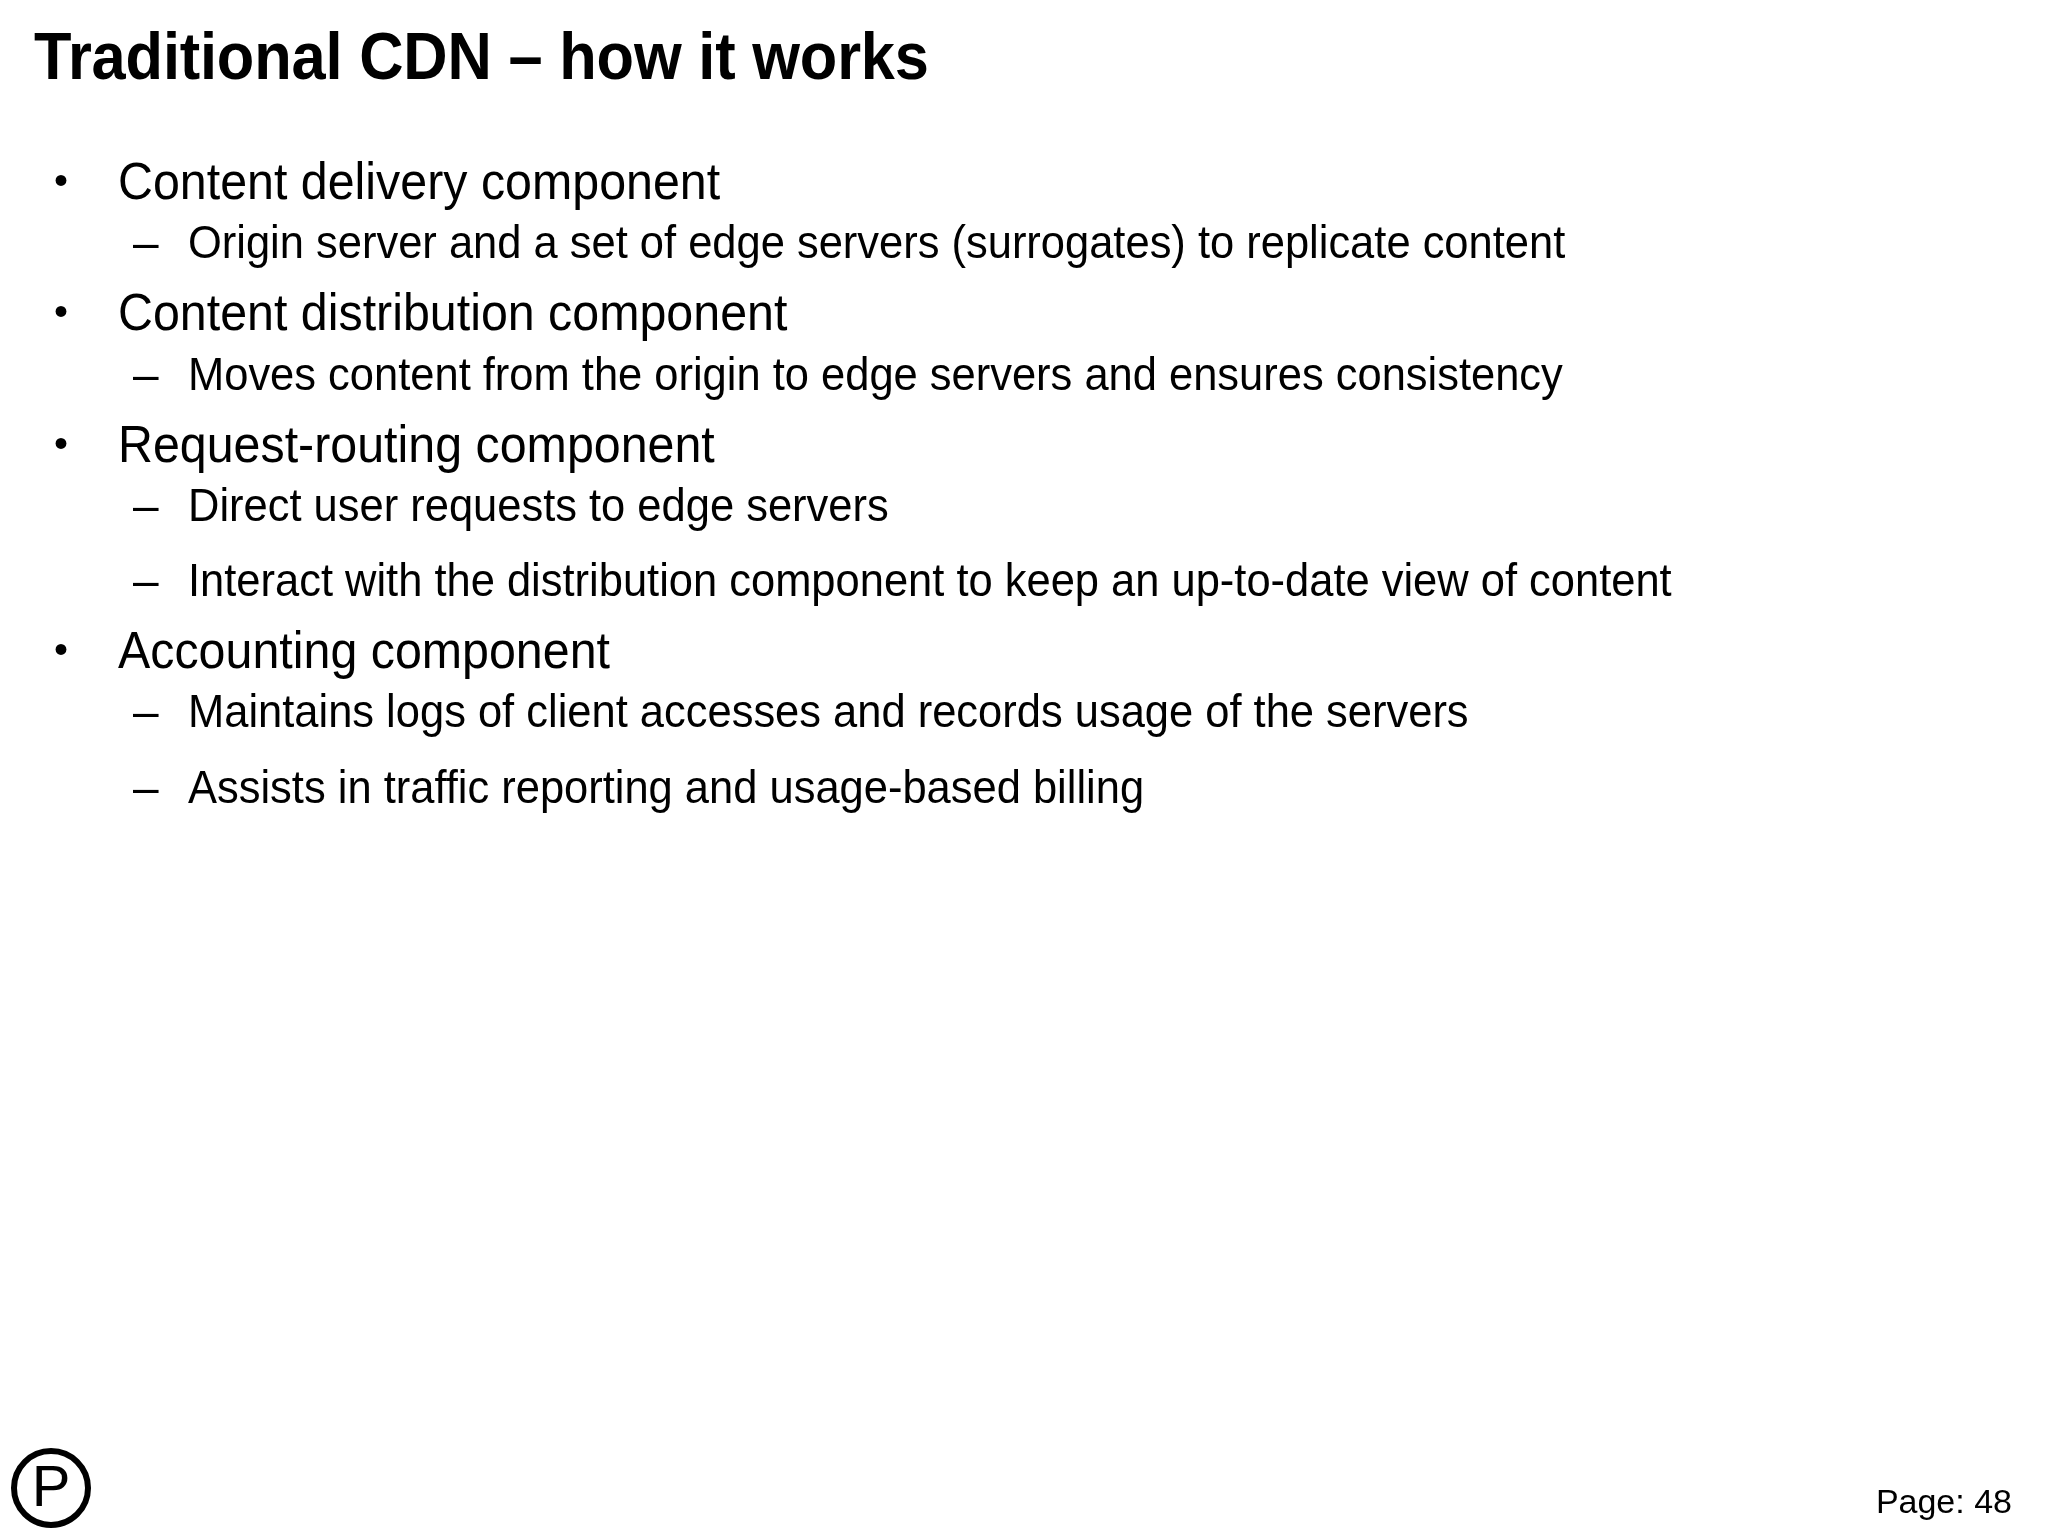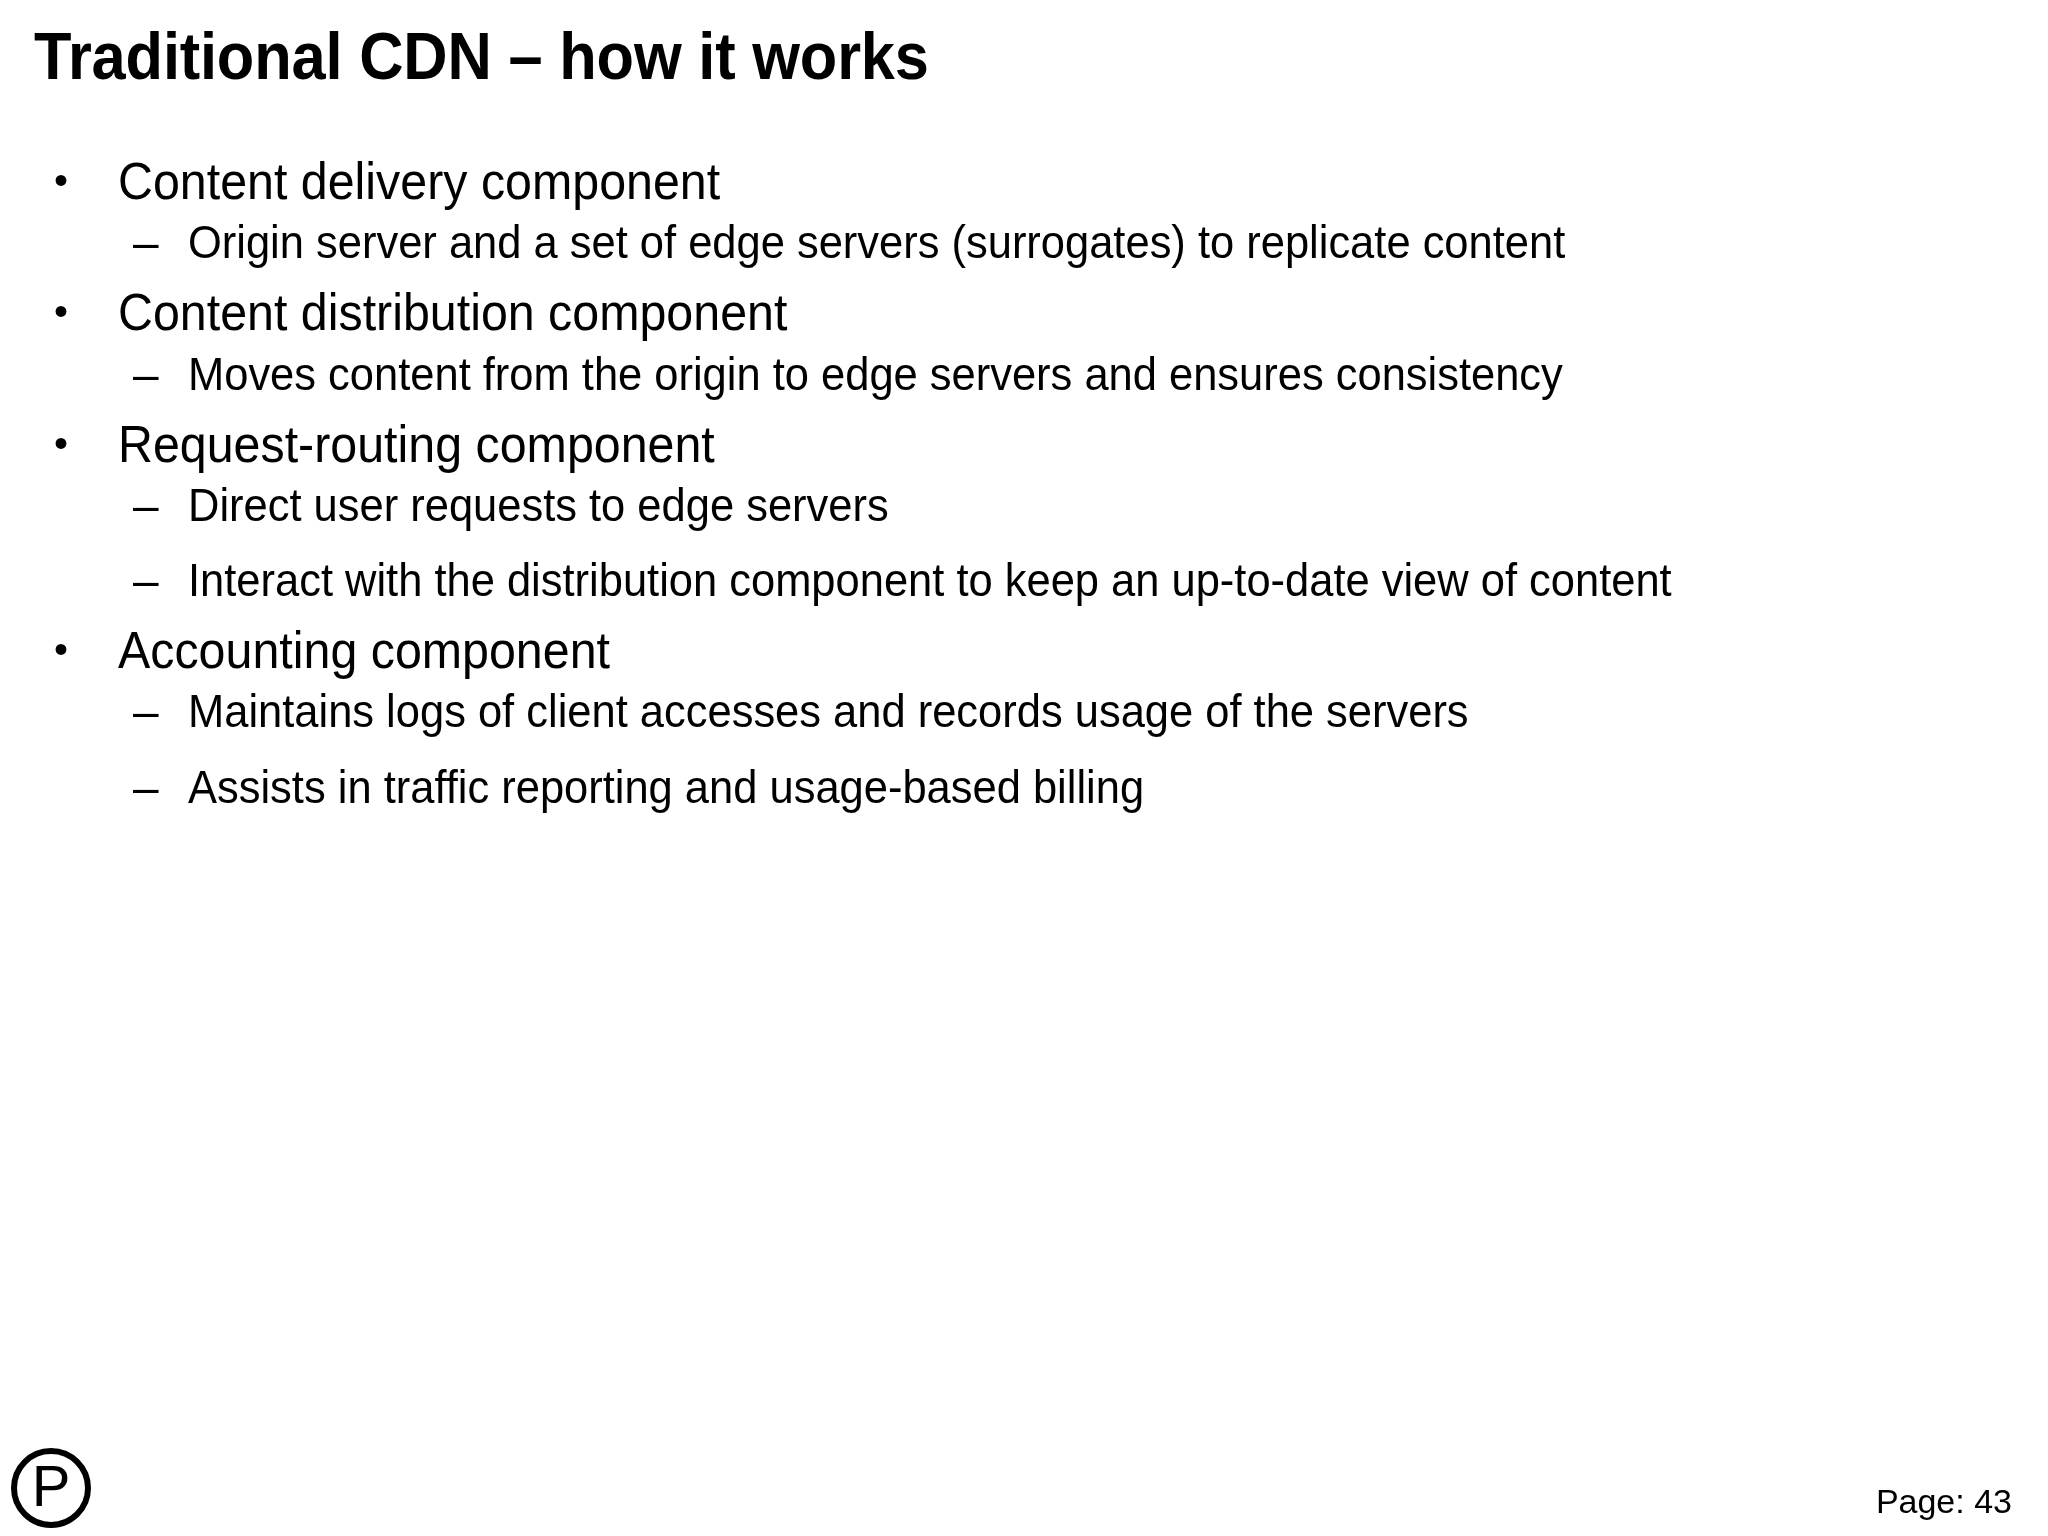--- a/index.html
+++ b/index.html
@@ -197,15 +197,15 @@
       <div class="lvl2">
         <span class="marker">–</span>
         <span class="txt">Assists in traffic reporting and usage-based billing</span>
       </div>
     </div>
 
   </div>
 
   <div class="logo-p">P</div>
 
-  <div class="page-label">Page: 43</div>
+  <div class="page-label">Page: 48</div>
 
 </div>
 
 </body></html>

